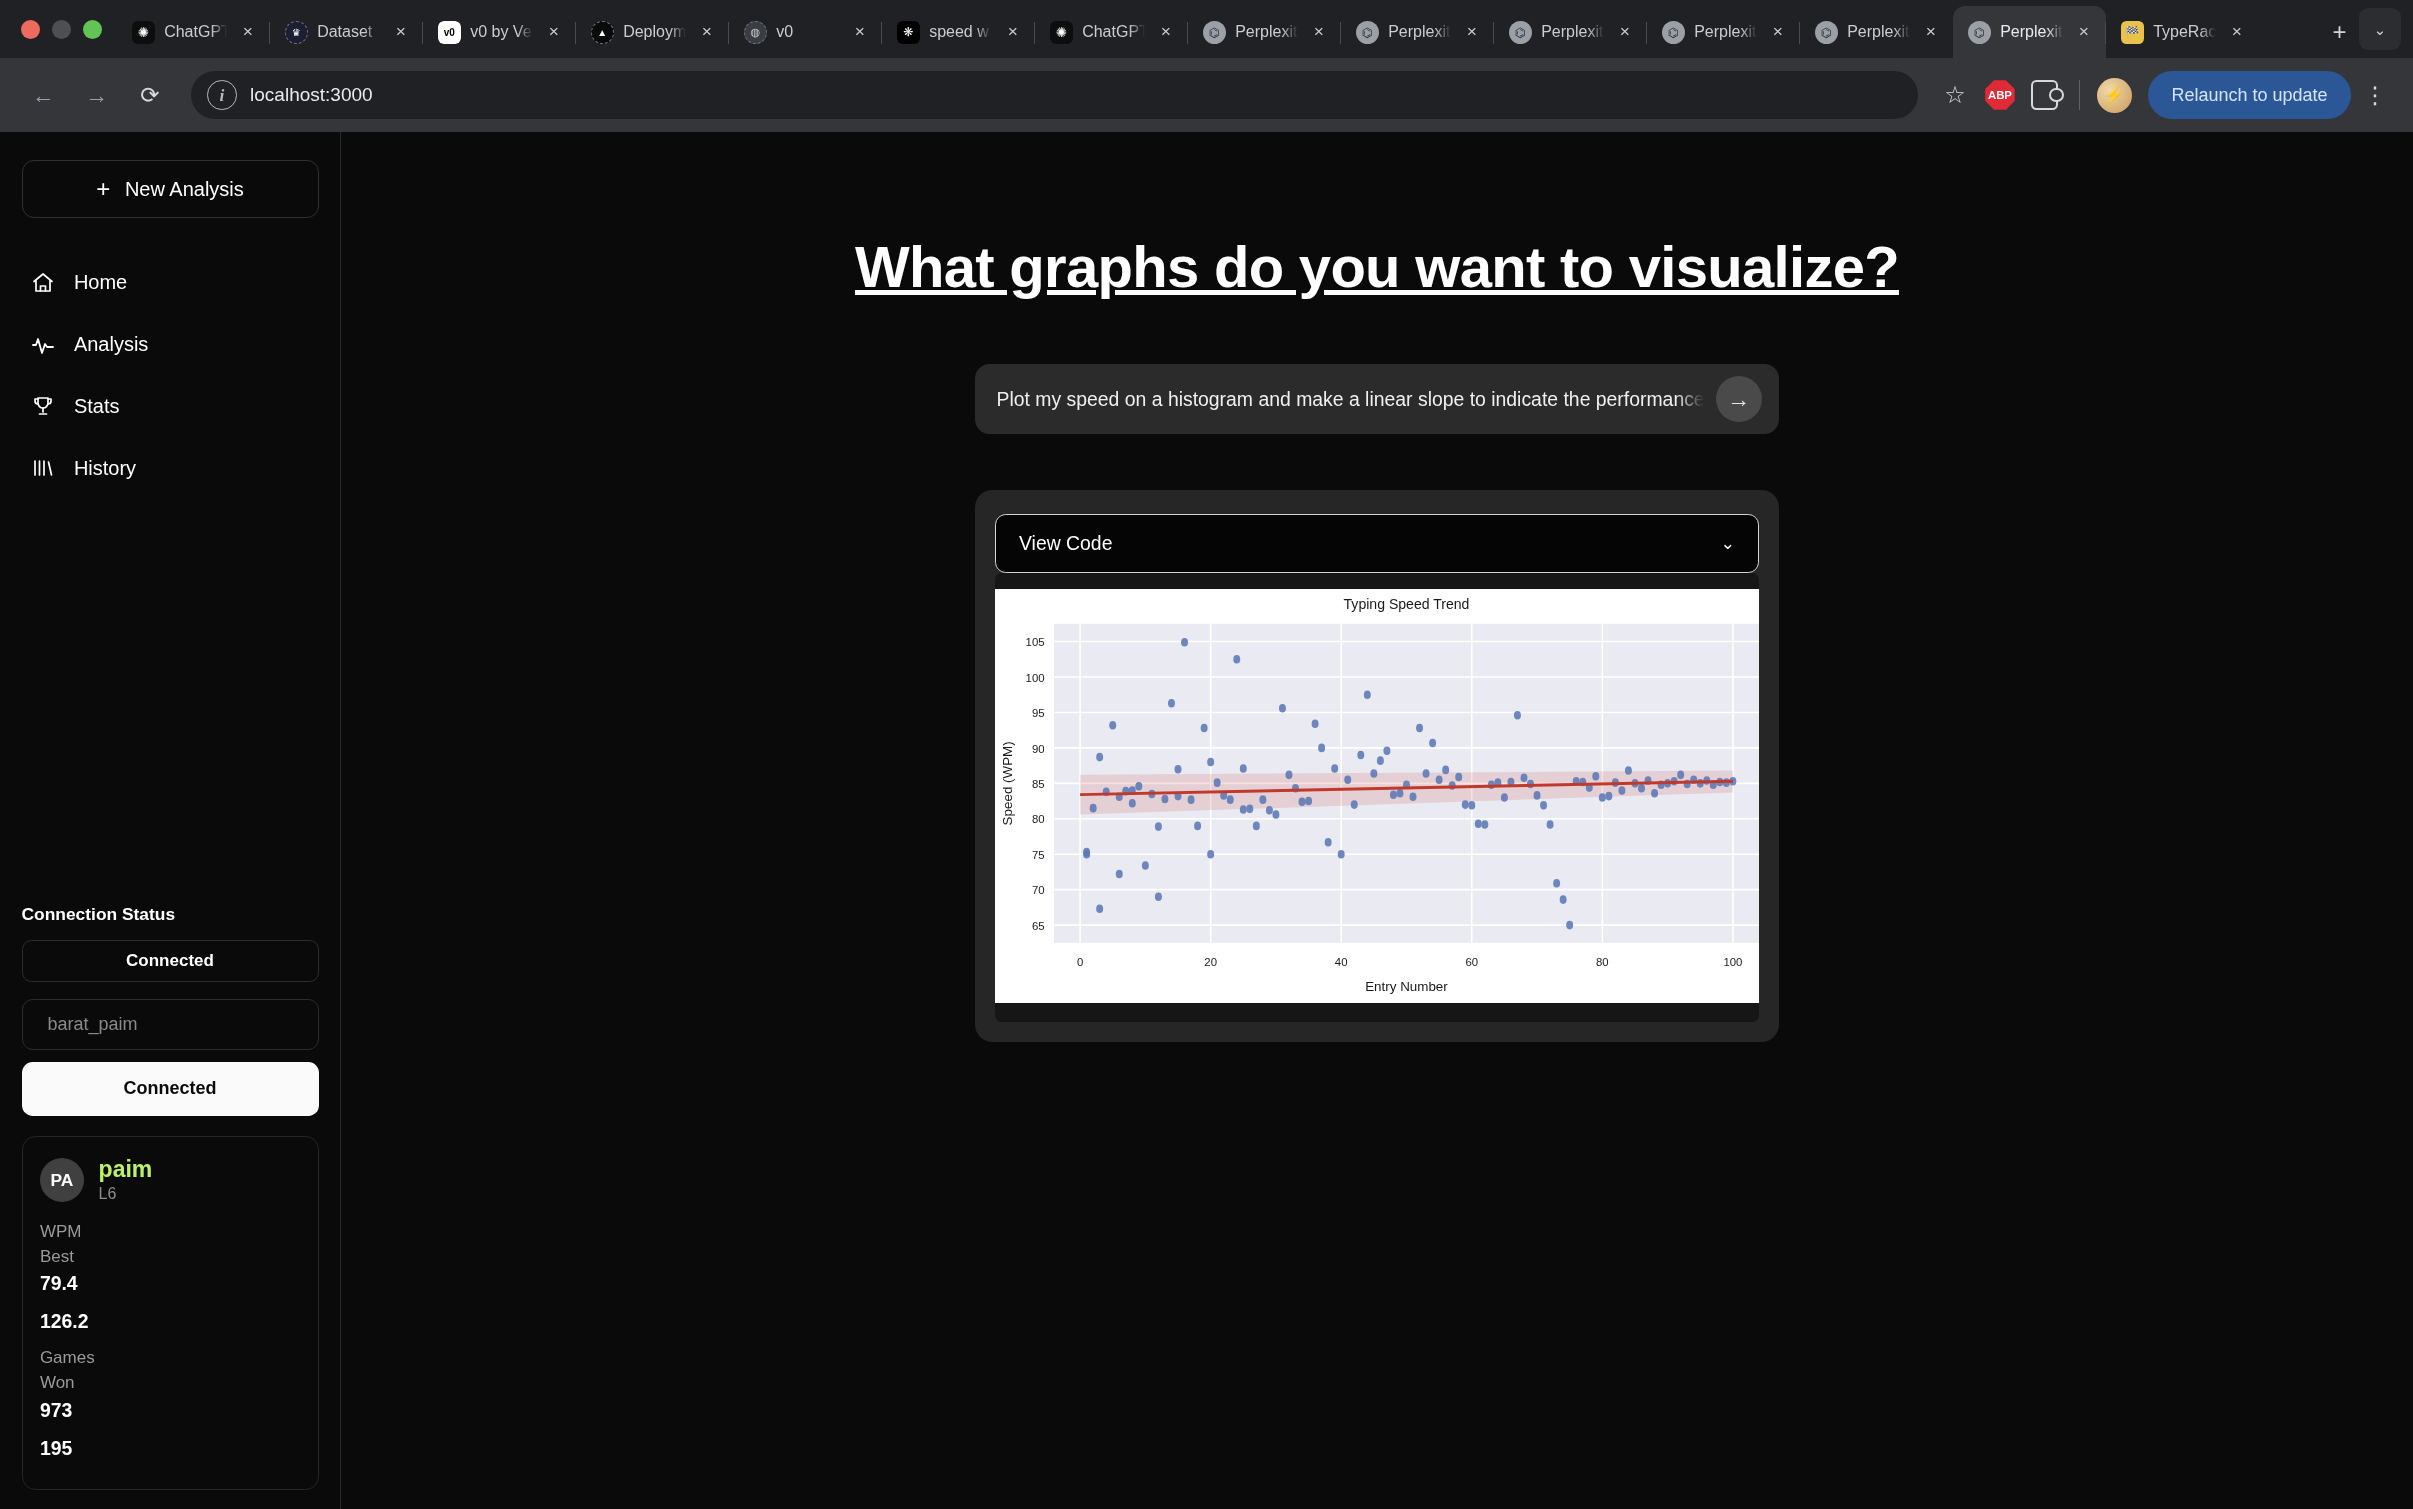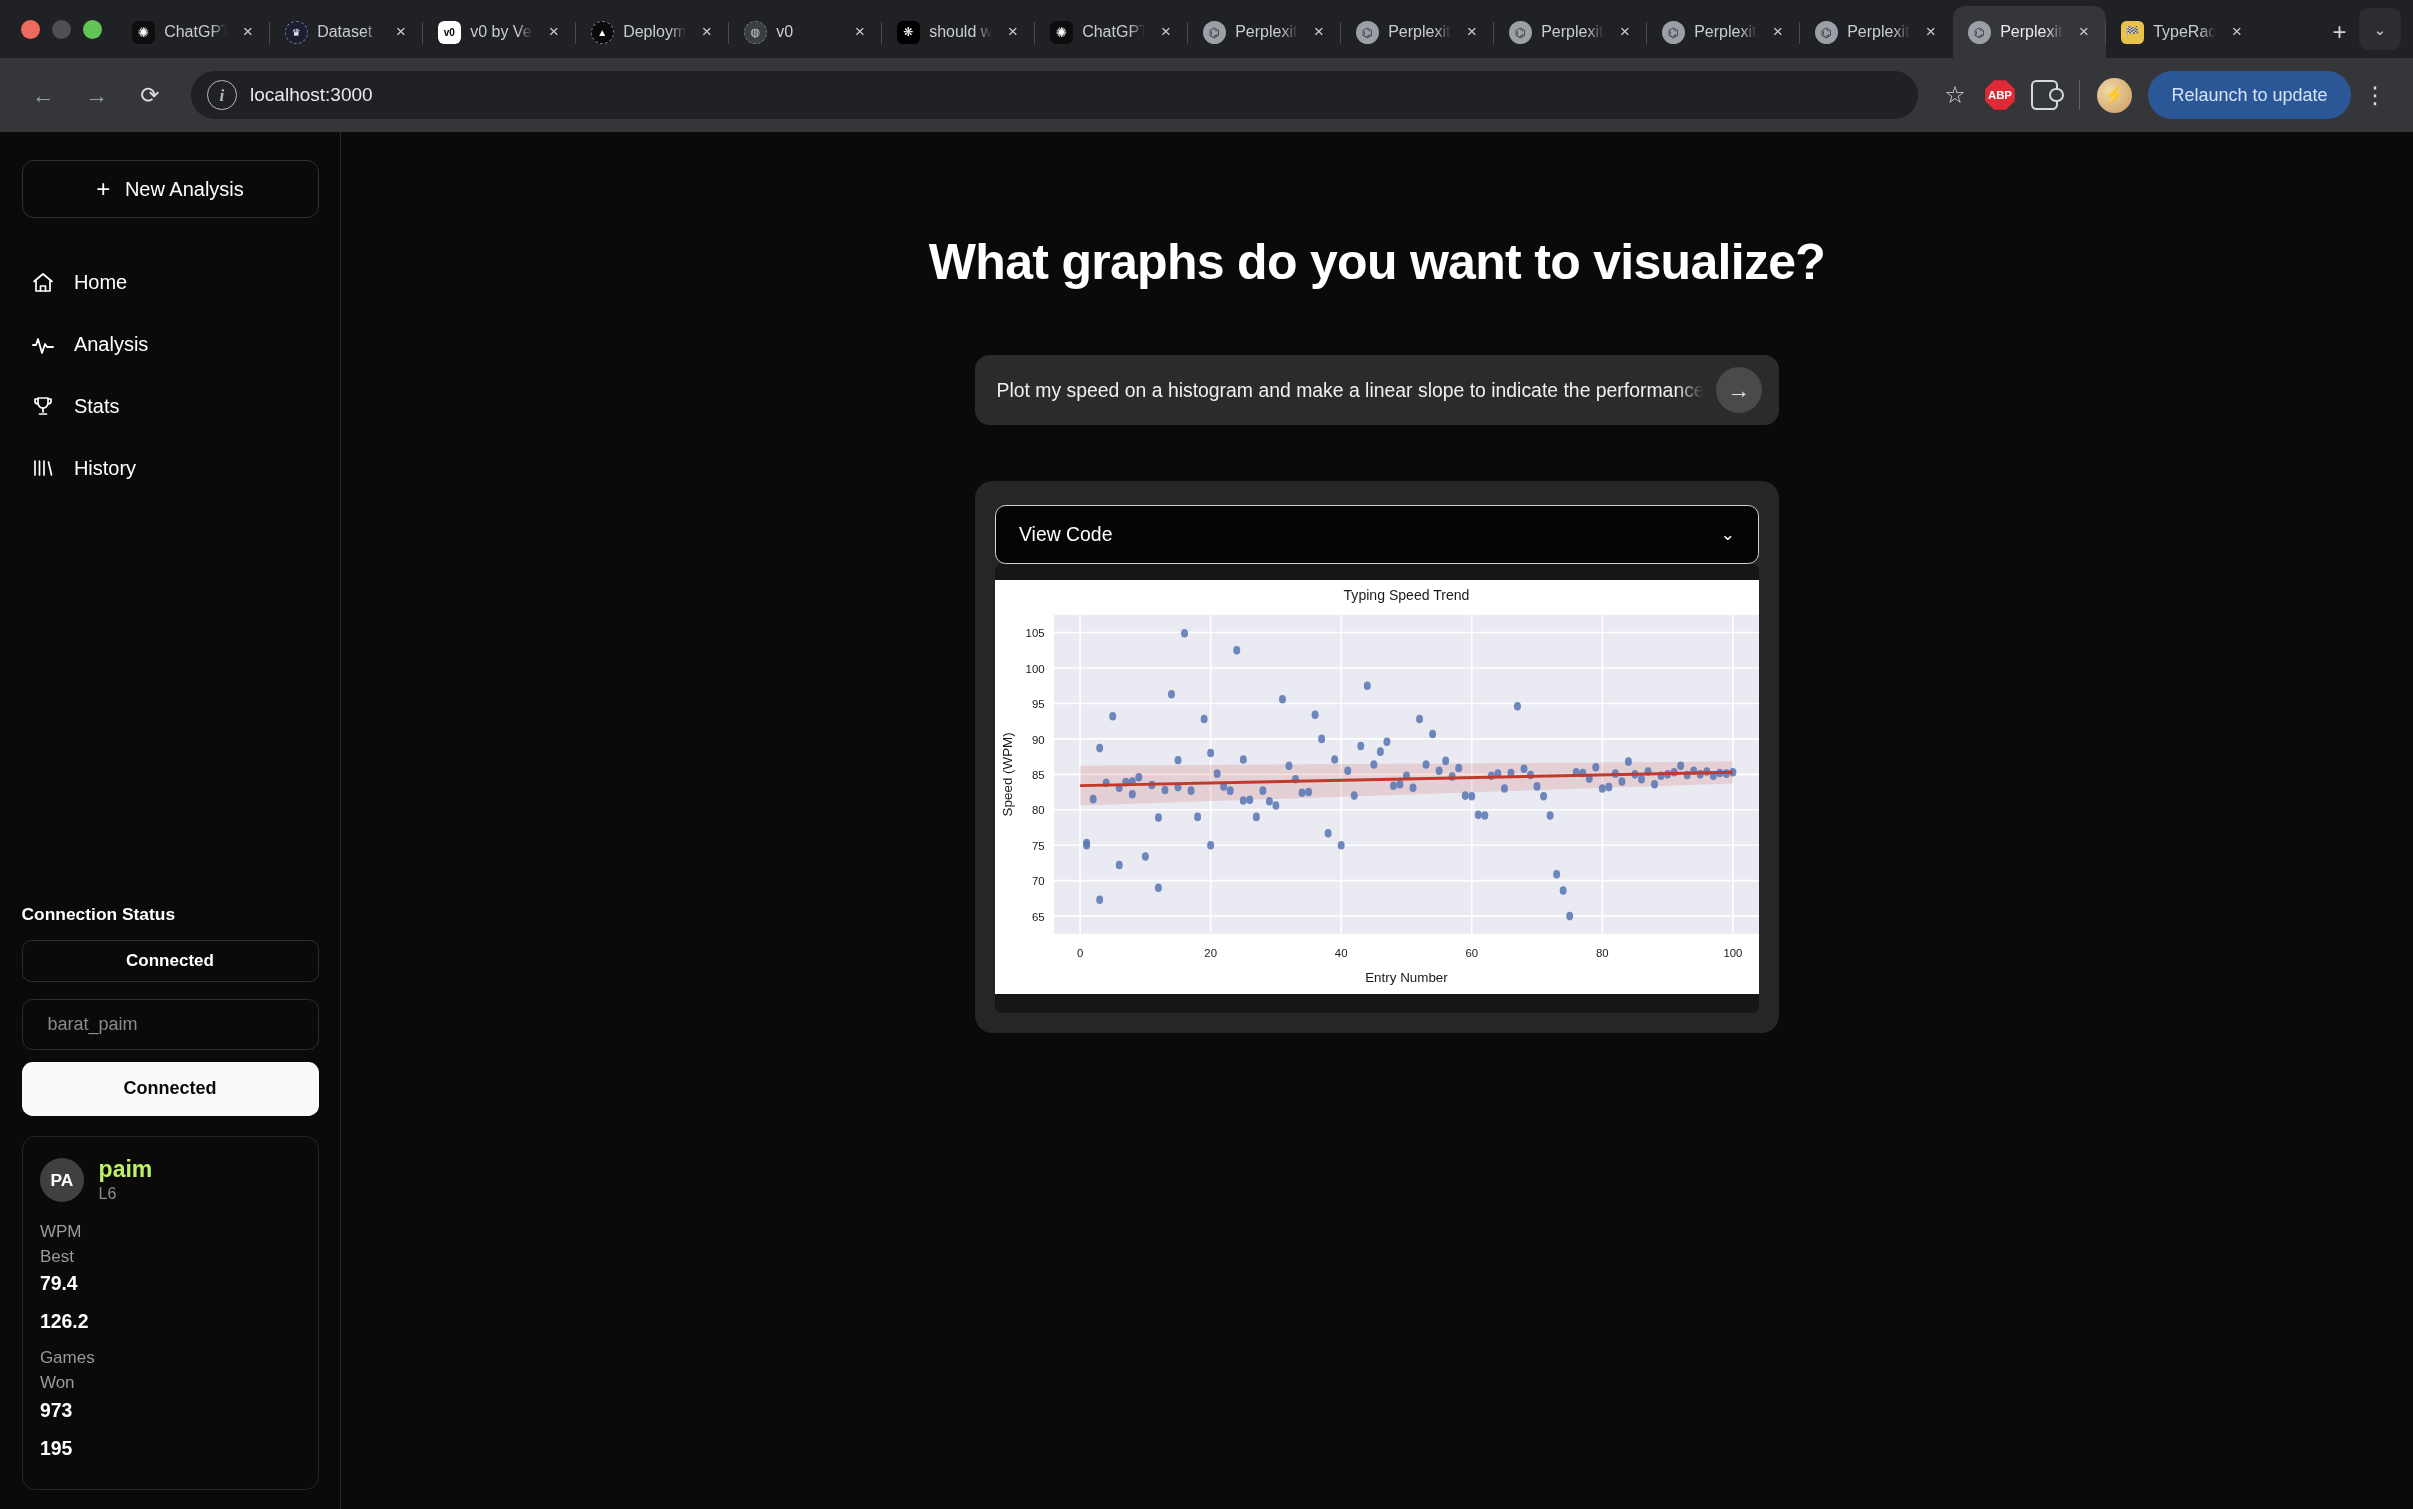--- a/index.html
+++ b/index.html
@@ -115,21 +115,21 @@
   .user-av { width: 44px; height:44px; border-radius:50%; background:#404040; color:#fff;
      display:flex; align-items:center; justify-content:center; font-size: 17.4px; font-weight:600; }
   .user-name { color:#bef264; font-size: 23px; font-weight:bold; line-height:1.2; }
   .user-lvl { color:#8d8d8d; font-size: 16px; line-height:1.3; }
   .stats-grid { display:grid; grid-template-columns: 1fr; row-gap: 5.4px; column-gap: 13.4px; margin-top: 17.4px; }
   .stat-k { color:#9a9a9a; font-size: 17px; }
   .stat-v { color:#ffffff; font-size: 19.4px; font-weight:bold; margin-bottom: 9.4px; }
 
   .main { flex:1; display:flex; flex-direction:column; align-items:center; padding-top: 101px;
      background:#0a0a0a; overflow:hidden; }
-  .headline { color:#ffffff; font-size: 50px; font-weight:bold; letter-spacing:-0.7px; }
+  .headline { color:#ffffff; font-size: 58px; font-weight:bold; letter-spacing:-0.7px;text-decoration:underline; }
 
   .prompt-box {
     width: 804px; height: 70px; margin-top: 64px; background:#2b2b2b; border-radius: 14.7px;
     display:flex; align-items:center; padding: 0 17.4px 0 21.5px; gap: 12px;
   }
   .prompt-text { flex:1; color:#f0f0f0; font-size: 19.4px; white-space:nowrap; overflow:hidden;
     -webkit-mask-image: linear-gradient(90deg,#000 96%,transparent 100%);
             mask-image: linear-gradient(90deg,#000 96%,transparent 100%);}
   .prompt-send { width: 46px; height:46px; border-radius:50%; background:#4a4a4a; color:#e6e6e6;
     display:flex; align-items:center; justify-content:center; font-size:23px; flex:0 0 46px;}
@@ -203,21 +203,21 @@
             <span style="width:23px;height:23px;border-radius:50%;background:#3a3d42;border:1.3px dashed #6c7180;display:flex;align-items:center;justify-content:center;color:#cfd2d6;font-size:11.4px;">◍</span>
           </span>
           <span class="tab-title">v0</span>
           <span class="tab-close">×</span>
         </div>
         <div class="tab">
           <span class="sep"></span>
           <span class="favicon">
             <span style="width:23px;height:23px;border-radius:5.4px;background:#000;display:flex;align-items:center;justify-content:center;color:#fff;font-size:12px;">❋</span>
           </span>
-          <span class="tab-title">should w</span>
+          <span class="tab-title">speed w</span>
           <span class="tab-close">×</span>
         </div>
         <div class="tab">
           <span class="sep"></span>
           <span class="favicon">
             <span style="width:23px;height:23px;border-radius:6px;background:#0d0d0d;display:flex;align-items:center;justify-content:center;color:#fff;font-size:13.4px;">✺</span>
           </span>
           <span class="tab-title">ChatGPT</span>
           <span class="tab-close">×</span>
         </div>

